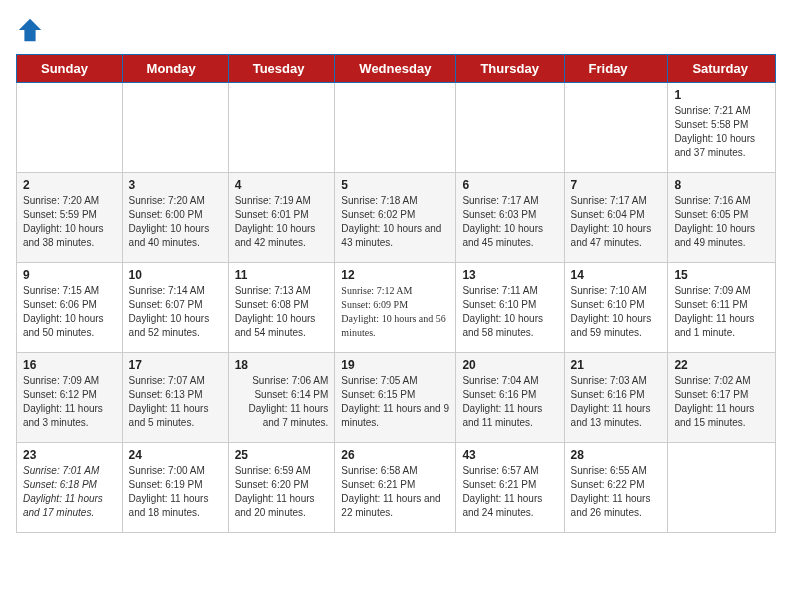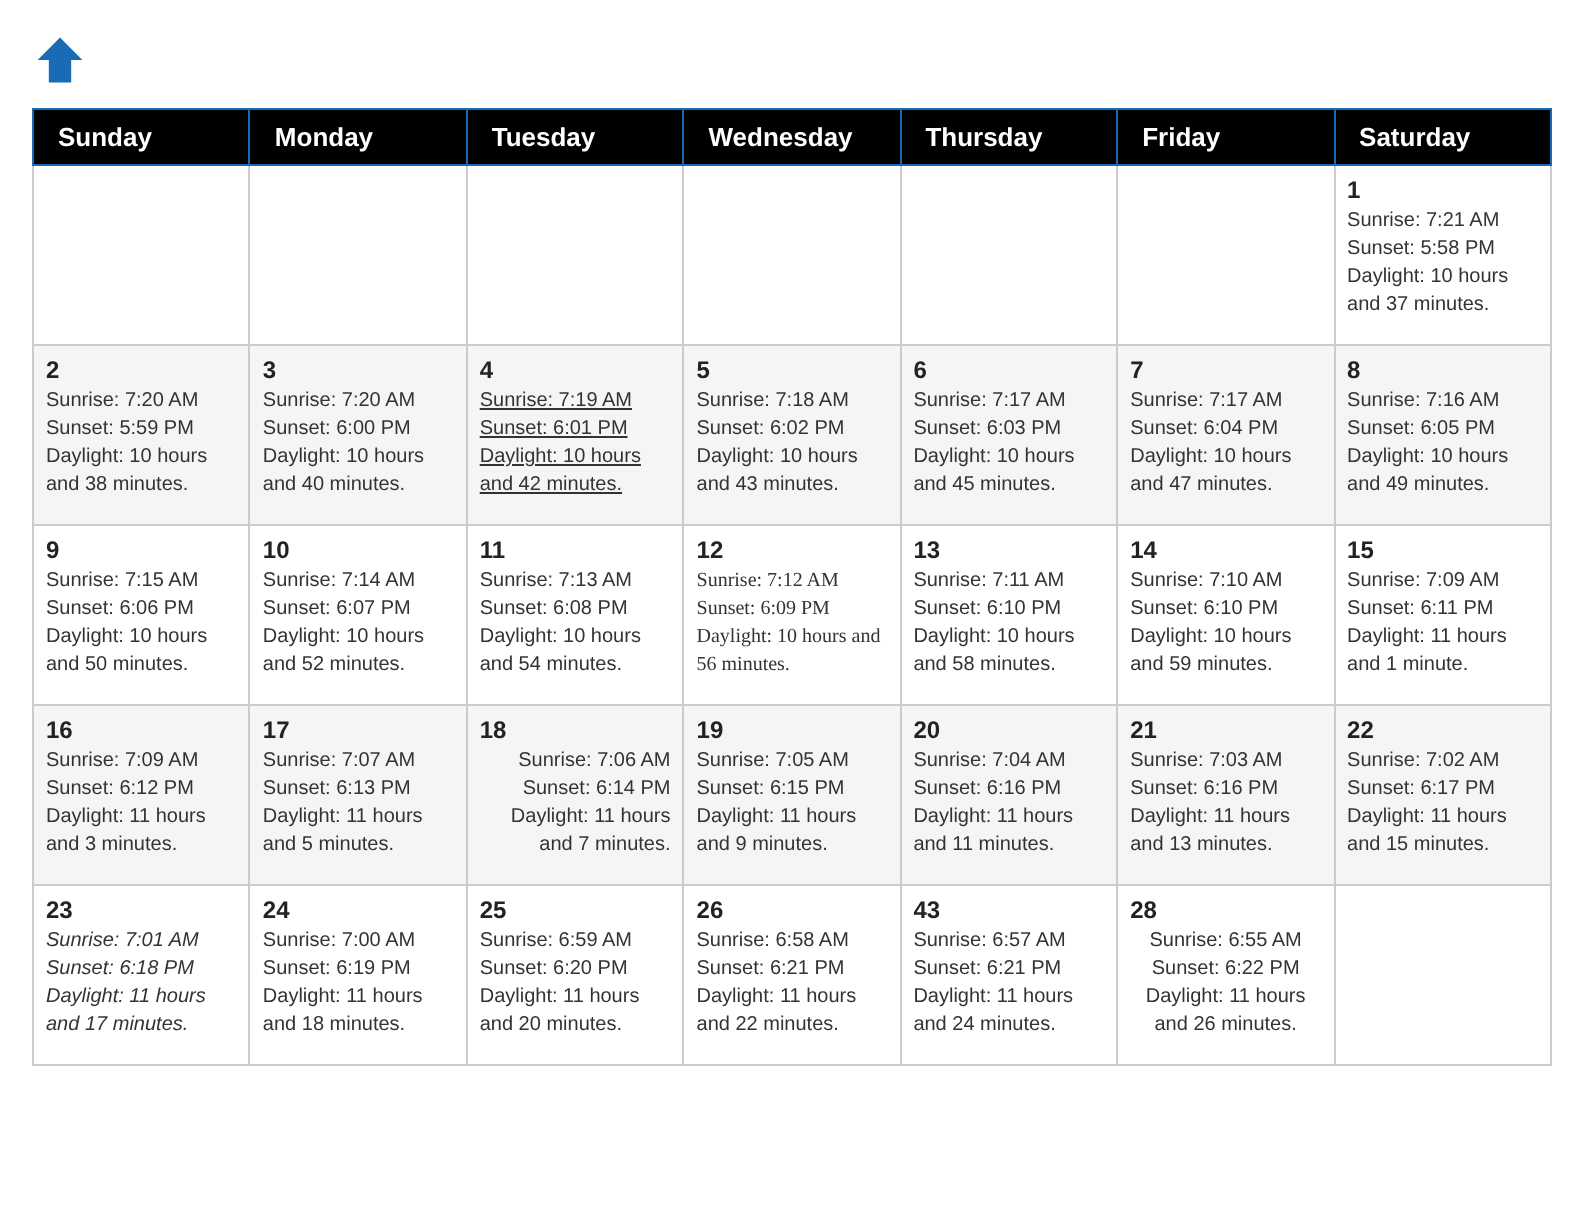--- a/index.html
+++ b/index.html
@@ -44,24 +44,24 @@
       font-size: 16px;
       color: #444;
       font-weight: normal;
     }
     .calendar {
       width: 100%;
       border-collapse: collapse;
       border: 1px solid #ccc;
     }
     .calendar th {
-      background-color: #000000;
+      background-color: #b91c1c;
       color: #fff;
       text-align: left;
-      padding: 6px 12px;
+      padding: 6px 24px;
       font-size: 13px;
       font-weight: bold;
       border: 1px solid #1a6bb5;
     }
     .calendar td {
       vertical-align: top;
       padding: 5px 6px;
       font-size: 10.5px;
       color: #333;
       border: 1px solid #ccc;
@@ -142,21 +142,21 @@
 Daylight: 10 hours and 38 minutes.</div>
         </td>
         <td>
           <span class="day-num">3</span>
           <div class="day-info" style="white-space: pre-line;">Sunrise: 7:20 AM
 Sunset: 6:00 PM
 Daylight: 10 hours and 40 minutes.</div>
         </td>
         <td>
           <span class="day-num">4</span>
-          <div class="day-info" style="white-space: pre-line; text-decoration: underline;">Sunrise: 7:19 AM
+          <div class="day-info" style="white-space: pre-line;">Sunrise: 7:19 AM
 Sunset: 6:01 PM
 Daylight: 10 hours and 42 minutes.</div>
         </td>
         <td>
           <span class="day-num">5</span>
           <div class="day-info" style="white-space: pre-line;">Sunrise: 7:18 AM
 Sunset: 6:02 PM
 Daylight: 10 hours and 43 minutes.</div>
         </td>
         <td>
@@ -292,20 +292,20 @@
 Daylight: 11 hours and 22 minutes.</div>
         </td>
         <td>
           <span class="day-num">43</span>
           <div class="day-info" style="white-space: pre-line;">Sunrise: 6:57 AM
 Sunset: 6:21 PM
 Daylight: 11 hours and 24 minutes.</div>
         </td>
         <td>
           <span class="day-num">28</span>
-          <div class="day-info" style="white-space: pre-line; text-align: center;">Sunrise: 6:55 AM
+          <div class="day-info" style="white-space: pre-line;">Sunrise: 6:55 AM
 Sunset: 6:22 PM
 Daylight: 11 hours and 26 minutes.</div>
         </td>
         <td class="empty-cell"></td>
       </tr>
     </tbody>
 </table>
 
 </body></html>

